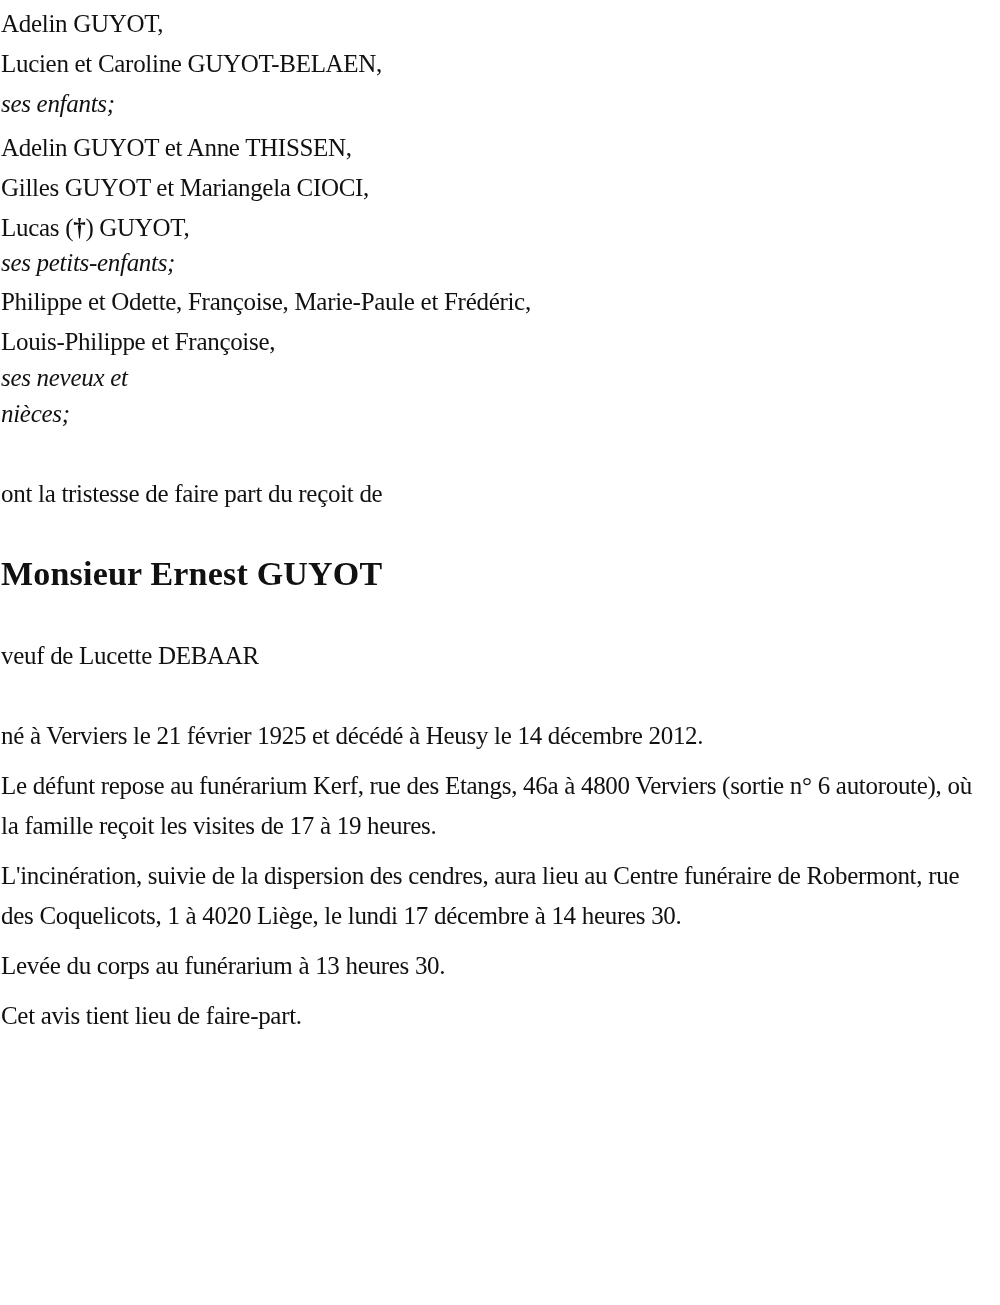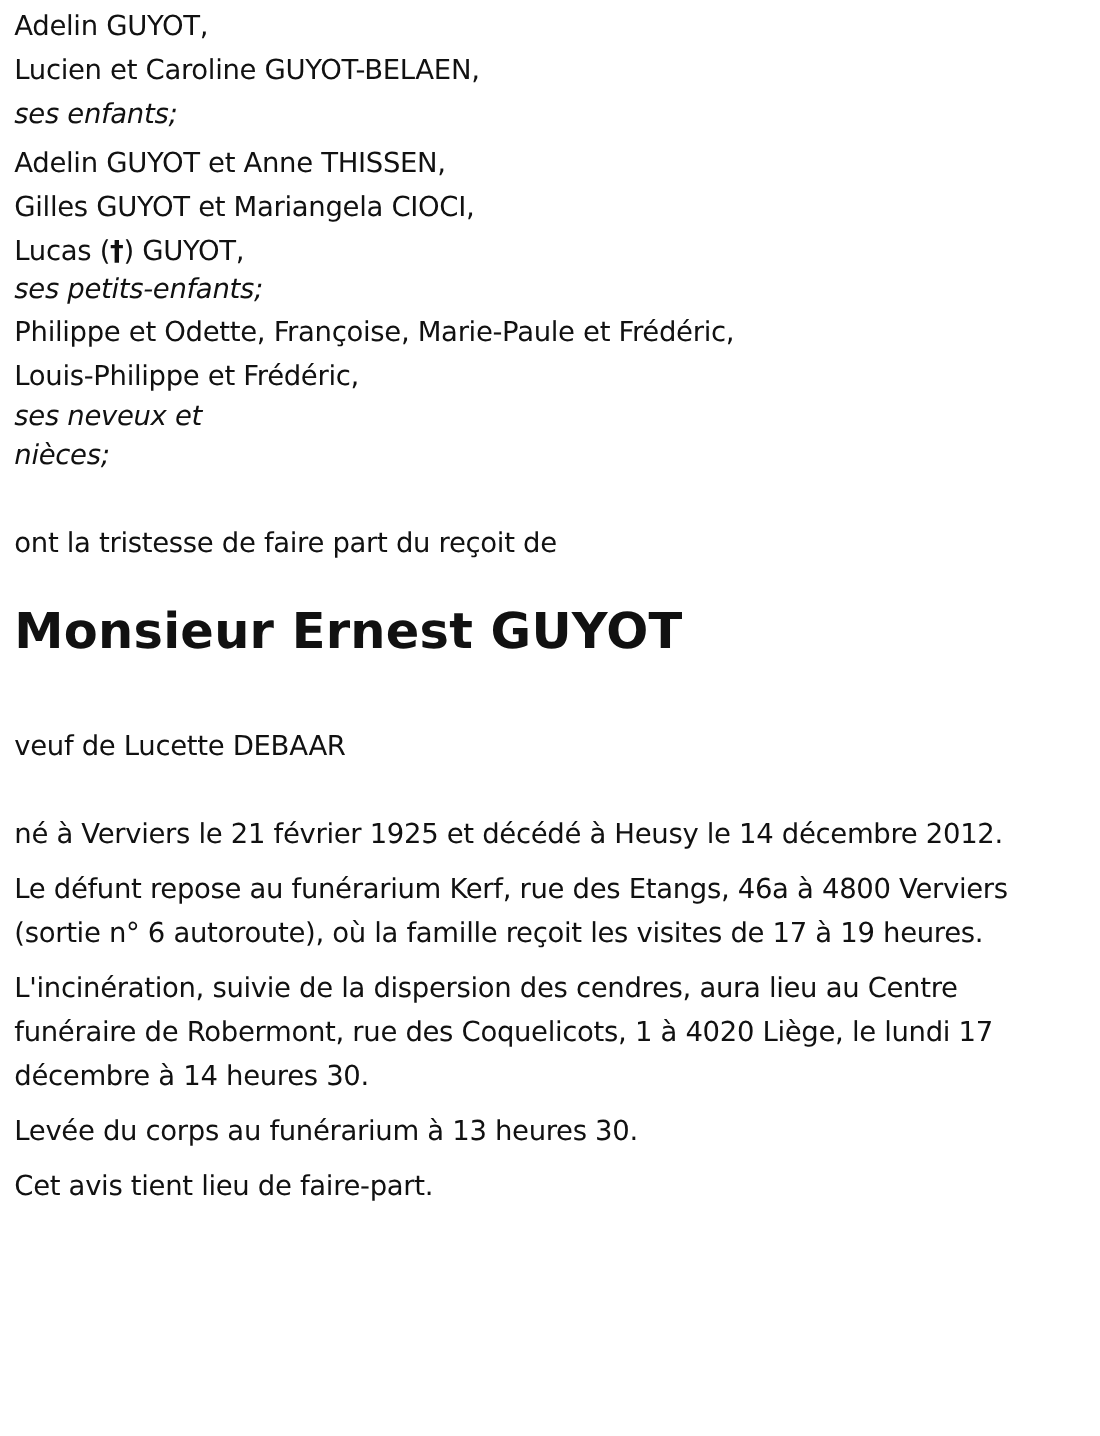--- a/index.html
+++ b/index.html
@@ -10,39 +10,40 @@
     body {
       width: 1000px;
       height: 1305px;
       overflow: hidden;
       color: #111111;
       font-family: "DejaVu Sans", "Liberation Sans", sans-serif;
       font-size: 25px;
       line-height: 40px;
     }
     .page {
-      padding: 4px 10px 0 13px;
+      padding: 4px 10px 0 1px;
       box-sizing: border-box;
       width: 800px;
+      font-family: Liberation Serif, serif;
     }
     .block { margin: 0; }
     .line { display: block; white-space: nowrap; letter-spacing: -0.3px; }
     .role {
       display: block;
       text-align: left;
       font-style: italic;
       letter-spacing: -0.3px;
     }
     .gap-s { height: 4px; }
     .gap-m { height: 40px; }
     .title {
       font-weight: bold;
-      font-size: 45px;
+      font-size: 34px;
       line-height: 48px;
-      margin: 36px 0 60px 0;
+      margin: 36px 0 38px 0;
       letter-spacing: 0.2px;
     }
     .para {
       margin: 0 0 10px 0;
       letter-spacing: -0.3px;
       white-space: normal;
       width: 975px;
     }
   </style>
 </head>
@@ -62,21 +63,21 @@
     <span class="line">Adelin GUYOT et Anne THISSEN,</span>
     <span class="line">Gilles GUYOT et Mariangela CIOCI,</span>
     <span class="line"><span>Lucas (</span><span style="font-weight:bold;">†</span><span>) GUYOT,</span></span>
     <span class="role" style="line-height:30px;">ses petits-enfants;</span>
   </div>
 
   <div class="gap-s"></div>
 
   <div class="block">
     <span class="line">Philippe et Odette, Françoise, Marie-Paule et Frédéric,</span>
-    <span class="line">Louis-Philippe et Frédéric,</span>
+    <span class="line">Louis-Philippe et Françoise,</span>
     <span class="role" style="line-height:32px;">ses neveux et</span>
     <span class="role">nièces;</span>
   </div>
 
 
   <div class="gap-m"></div>
 
   <div class="line">ont la tristesse de faire part du reçoit de</div>
 
   <div class="title">Monsieur Ernest GUYOT</div>

